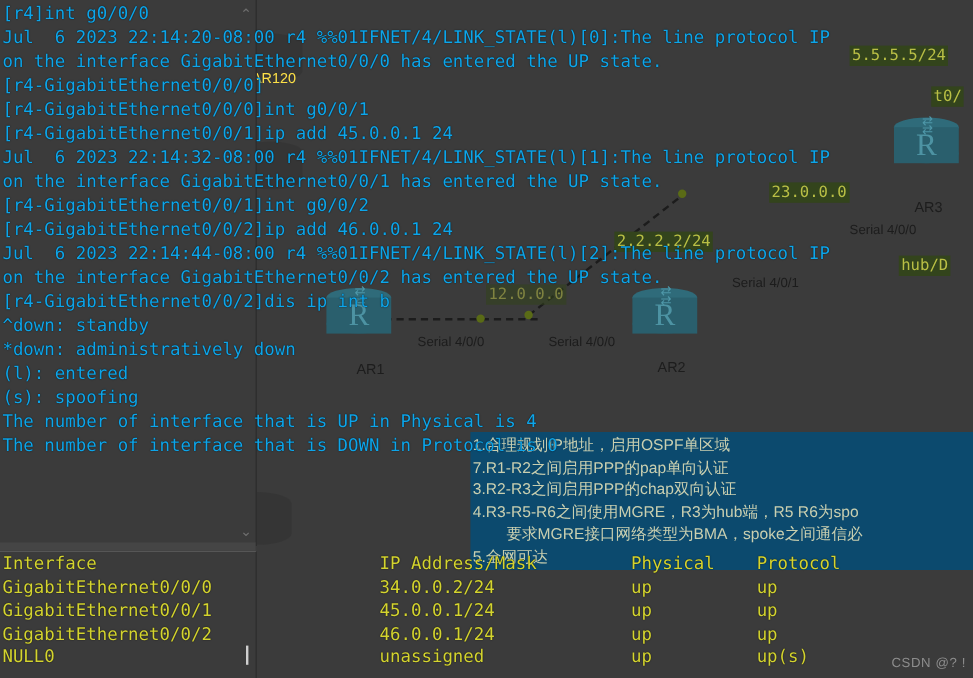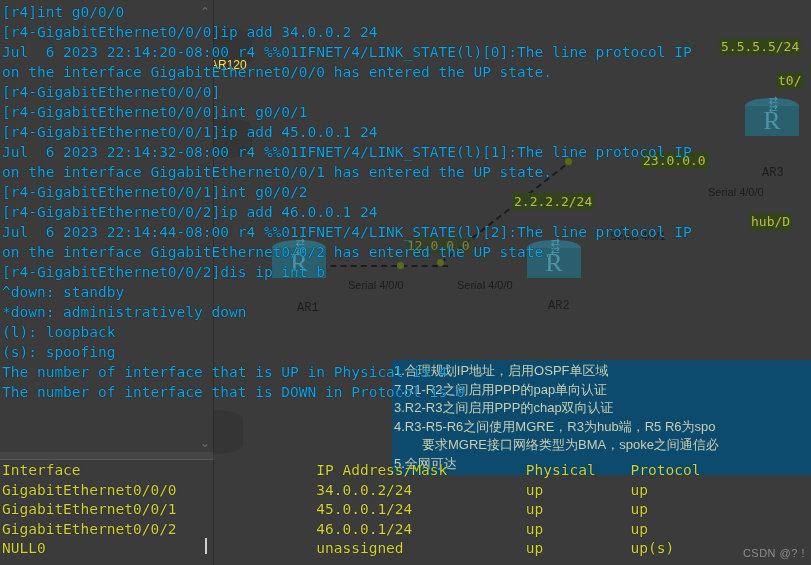--- a/index.html
+++ b/index.html
@@ -62,21 +62,21 @@
     left: 15px; top: -1px;
     width: 26px; height: 16px;
     color: #4e97a8;
     font-size: 11px;
     line-height: 8px;
     text-align: center;
     font-family: "DejaVu Sans", sans-serif;
   }
   .dev-name {
     position: absolute;
-    font-family: Liberation Mono, monospace;
+    font-family: Liberation Sans, sans-serif;
     font-size: 12px;
     color: #1d1d1d;
     white-space: nowrap;
   }
   .if-name {
     position: absolute;
     font-family: "Liberation Sans", sans-serif;
     font-size: 11px;
     color: #1c1c1c;
     white-space: nowrap;
@@ -303,21 +303,21 @@
     <div class="rtr" style="left:745px;top:98px;">
       <div class="cyl-top"></div>
       <div class="cyl-bot"></div>
       <div class="cyl-body"></div>
       <div class="arrows">⇄<br>⇄</div>
       <div class="rlabel">R</div>
     </div>
     <div class="dev-name" style="left:762px;top:166px;">AR3</div>
     <div class="if-name" style="left:708px;top:186px;">Serial 4/0/0</div>
 
-    <div class="hl" style="left:708px;top:38px;margin-left:11px;">5.5.5.5/24</div>
+    <div class="hl" style="left:708px;top:38px;">5.5.5.5/24</div>
     <div class="hl" style="left:776px;top:72px;">t0/</div>
     <div class="hl" style="left:641px;top:152px;">23.0.0.0</div>
     <div class="hl" style="left:512px;top:193px;">2.2.2.2/24</div>
     <div class="hl" style="left:405px;top:237px;opacity:.55;">12.0.0.0</div>
 
     <div class="hl" style="left:749px;top:213px;">hub/D</div>
 
     <div id="req-block">
       <div class="rq">1.合理规划IP地址，启用OSPF单区域</div>
       <div class="rq">7.R1-R2之间启用PPP的pap单向认证</div>
@@ -331,36 +331,35 @@
   <div id="term">
     <div id="pane-top" class="tpane"></div>
     <div id="pane-splitter"></div>
     <div id="pane-bottom" class="tpane"></div>
     <div id="scroll-caret-up">⌃</div>
     <div id="scroll-caret-down">⌄</div>
   </div>
 
   <div id="term-text">
     <div class="tline">[r4]int g0/0/0</div>
-    <div class="tline">[r4-GigabitEthernet0/0/0]ip add 34.0.0.2 24</div>
     <div class="tline">Jul  6 2023 22:14:20-08:00 r4 %%01IFNET/4/LINK_STATE(l)[0]:The line protocol IP</div>
     <div class="tline">on the interface GigabitEthernet0/0/0 has entered the UP state.</div>
     <div class="tline">[r4-GigabitEthernet0/0/0]</div>
     <div class="tline">[r4-GigabitEthernet0/0/0]int g0/0/1</div>
     <div class="tline">[r4-GigabitEthernet0/0/1]ip add 45.0.0.1 24</div>
     <div class="tline">Jul  6 2023 22:14:32-08:00 r4 %%01IFNET/4/LINK_STATE(l)[1]:The line protocol IP</div>
     <div class="tline">on the interface GigabitEthernet0/0/1 has entered the UP state.</div>
     <div class="tline">[r4-GigabitEthernet0/0/1]int g0/0/2</div>
     <div class="tline">[r4-GigabitEthernet0/0/2]ip add 46.0.0.1 24</div>
     <div class="tline">Jul  6 2023 22:14:44-08:00 r4 %%01IFNET/4/LINK_STATE(l)[2]:The line protocol IP</div>
     <div class="tline">on the interface GigabitEthernet0/0/2 has entered the UP state.</div>
     <div class="tline">[r4-GigabitEthernet0/0/2]dis ip int b</div>
     <div class="tline">^down: standby</div>
     <div class="tline">*down: administratively down</div>
-    <div class="tline">(l): loopback</div>
+    <div class="tline">(l): entered</div>
     <div class="tline">(s): spoofing</div>
     <div class="tline">The number of interface that is UP in Physical is 4</div>
     <div class="tline">The number of interface that is DOWN in Protocol is 0</div>
   </div>
 
   <div id="table-text">
     <div class="trow" id="thead">Interface                           IP Address/Mask         Physical    Protocol</div>
     <div class="trow" id="trow0">GigabitEthernet0/0/0                34.0.0.2/24             up          up</div>
     <div class="trow" id="trow1">GigabitEthernet0/0/1                45.0.0.1/24             up          up</div>
     <div class="trow" id="trow2">GigabitEthernet0/0/2                46.0.0.1/24             up          up</div>

